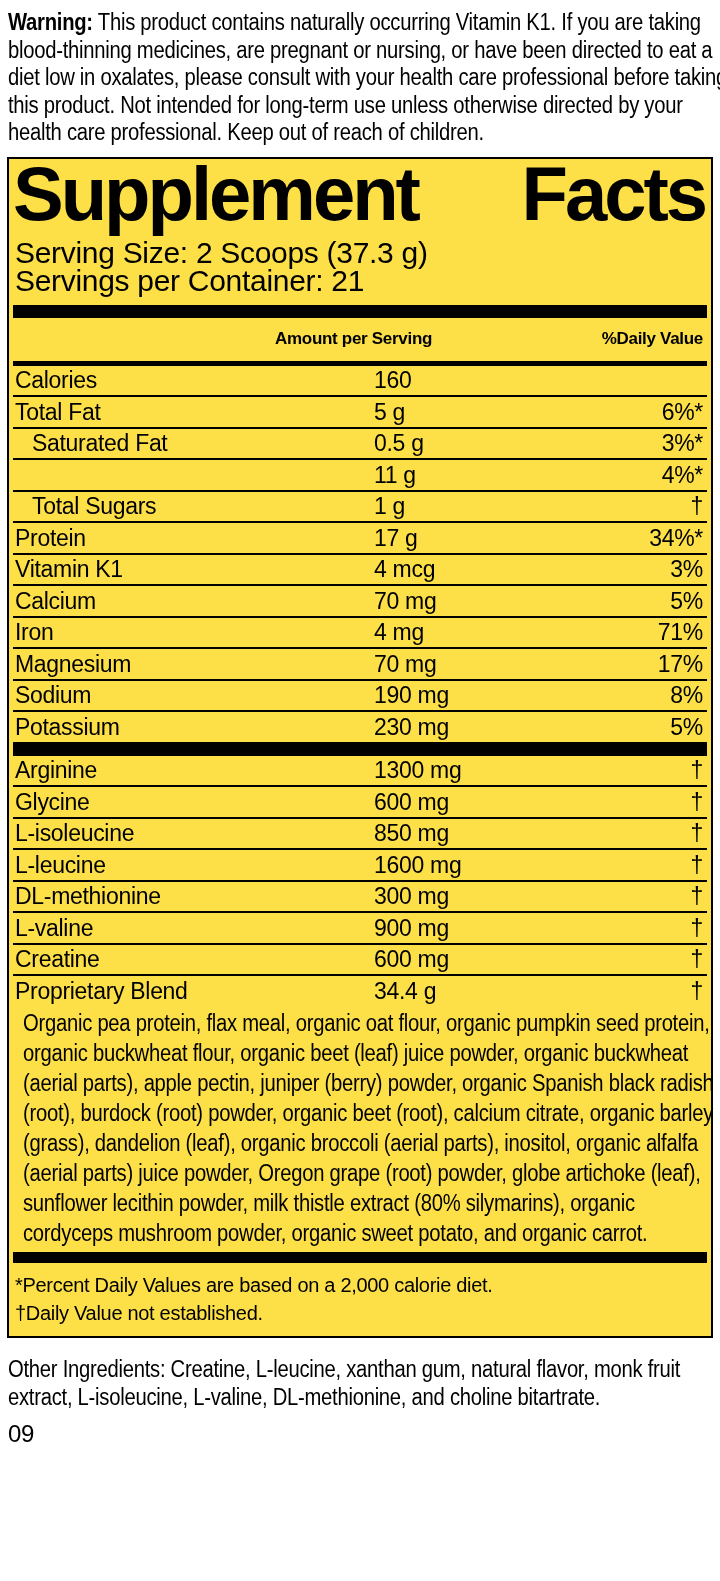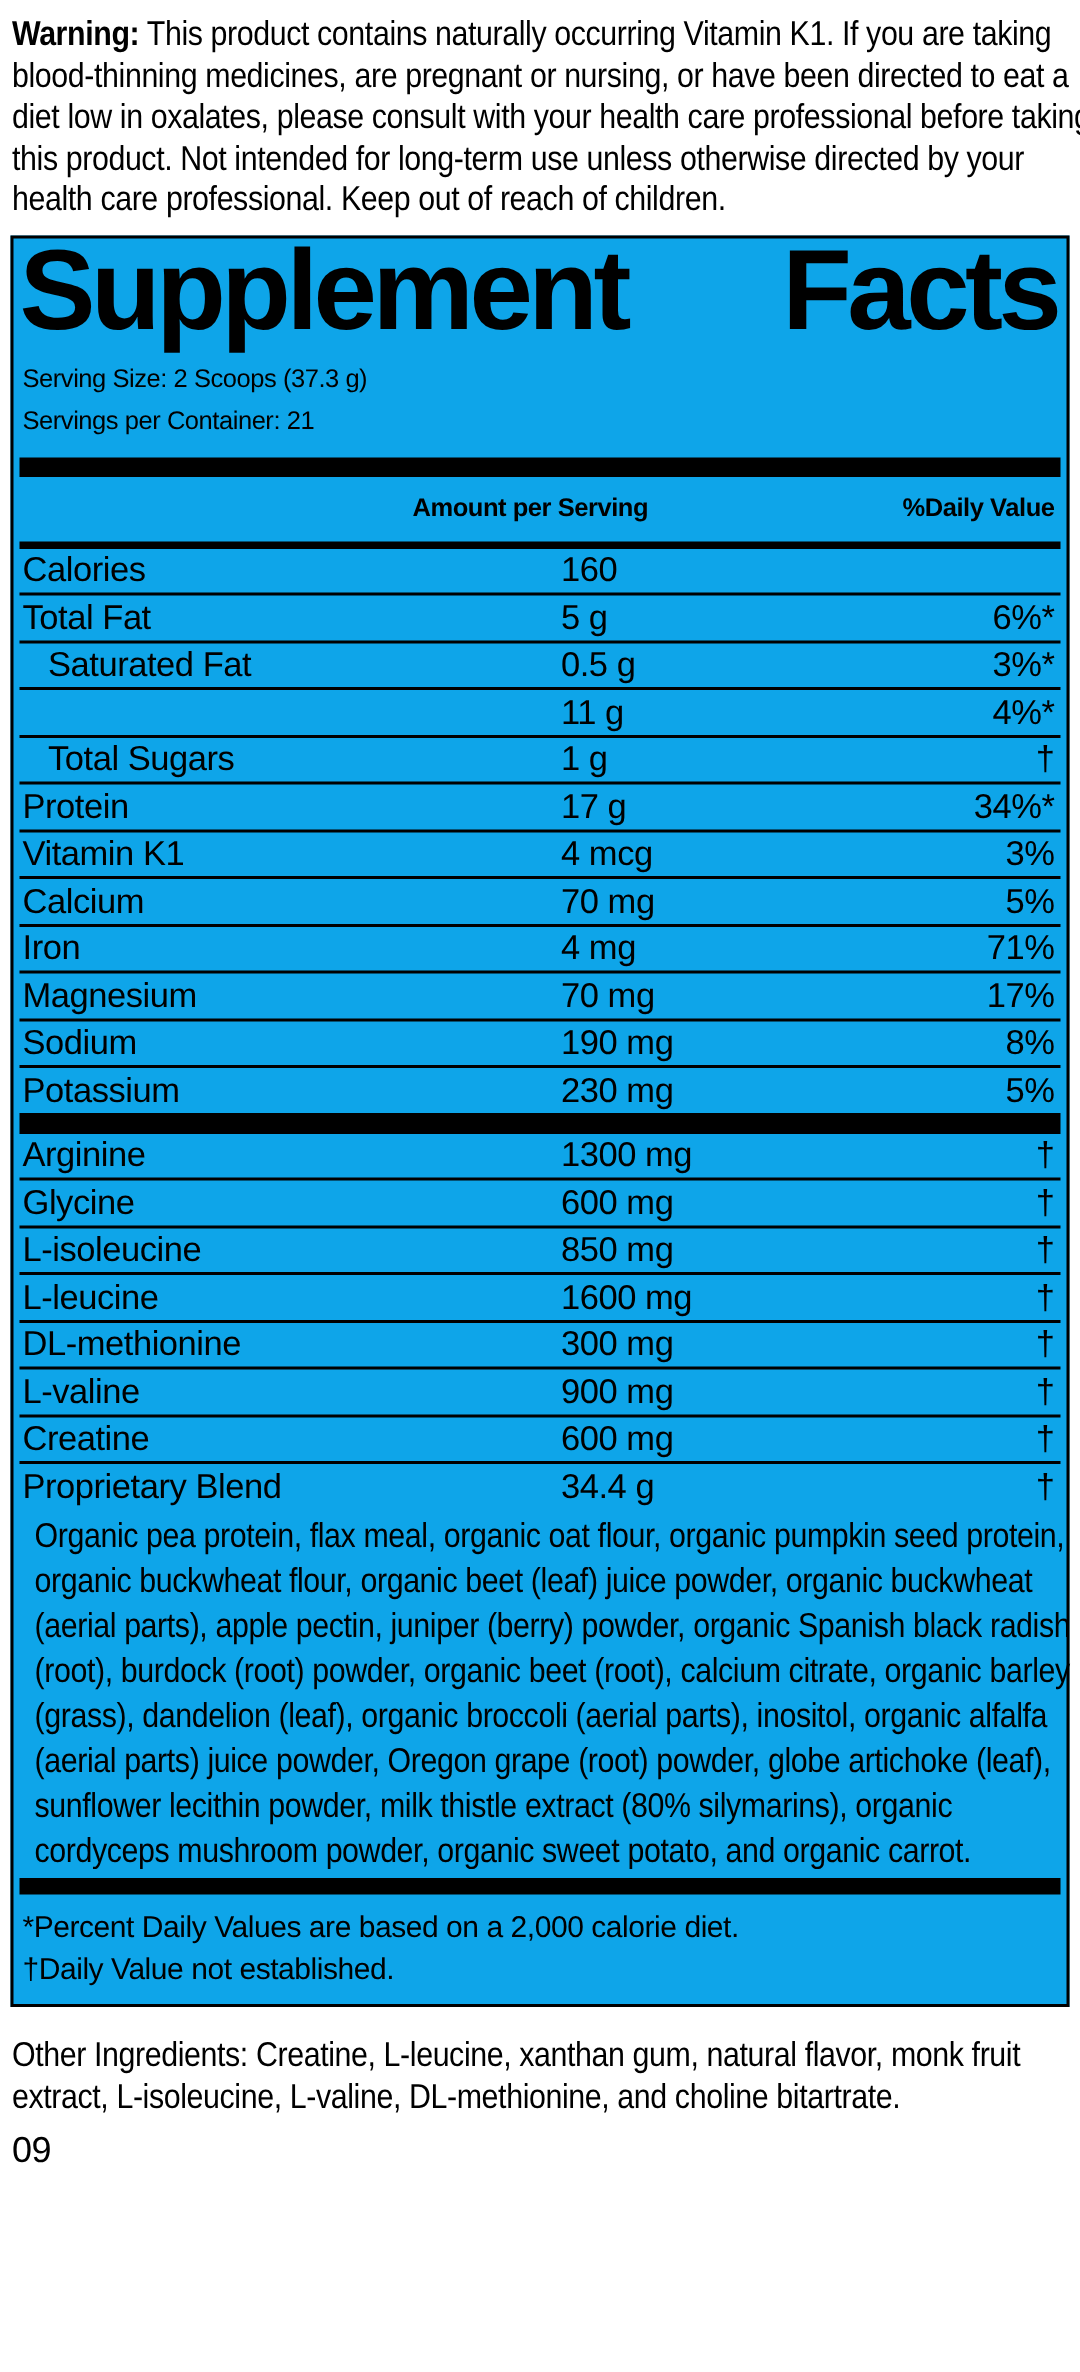--- a/index.html
+++ b/index.html
@@ -23,34 +23,34 @@
     margin: 9px 8px 0 8px;
     font-size: 23px;
     line-height: 27.5px;
   }
   .warning b { letter-spacing: -0.3px; }
 
   .panel {
     margin: 10px 7px 0 7px;
     border: 2.5px solid #000;
     padding: 0 4px;
-    background: #0ea5e9;
+    background: #fde047;
   }
   .panel-title {
     display: flex;
     justify-content: space-between;
     font-weight: bold;
     font-size: 76px;
     line-height: 64px;
     letter-spacing: -3px;
     margin: 3px 2px 0 0;
     white-space: nowrap;
   }
   .serving {
-    font-size: 17px;
+    font-size: 30px;
     line-height: 28.5px;
     margin-top: 13px;
     padding-left: 2px;
   }
   .bar { background: #000; }
   .bar1 { height: 13px; margin-top: 9px; }
   .bar2 { height: 12px; }
   .bar3 { height: 11px; margin-top: 4px; }
 
   .colhead {

